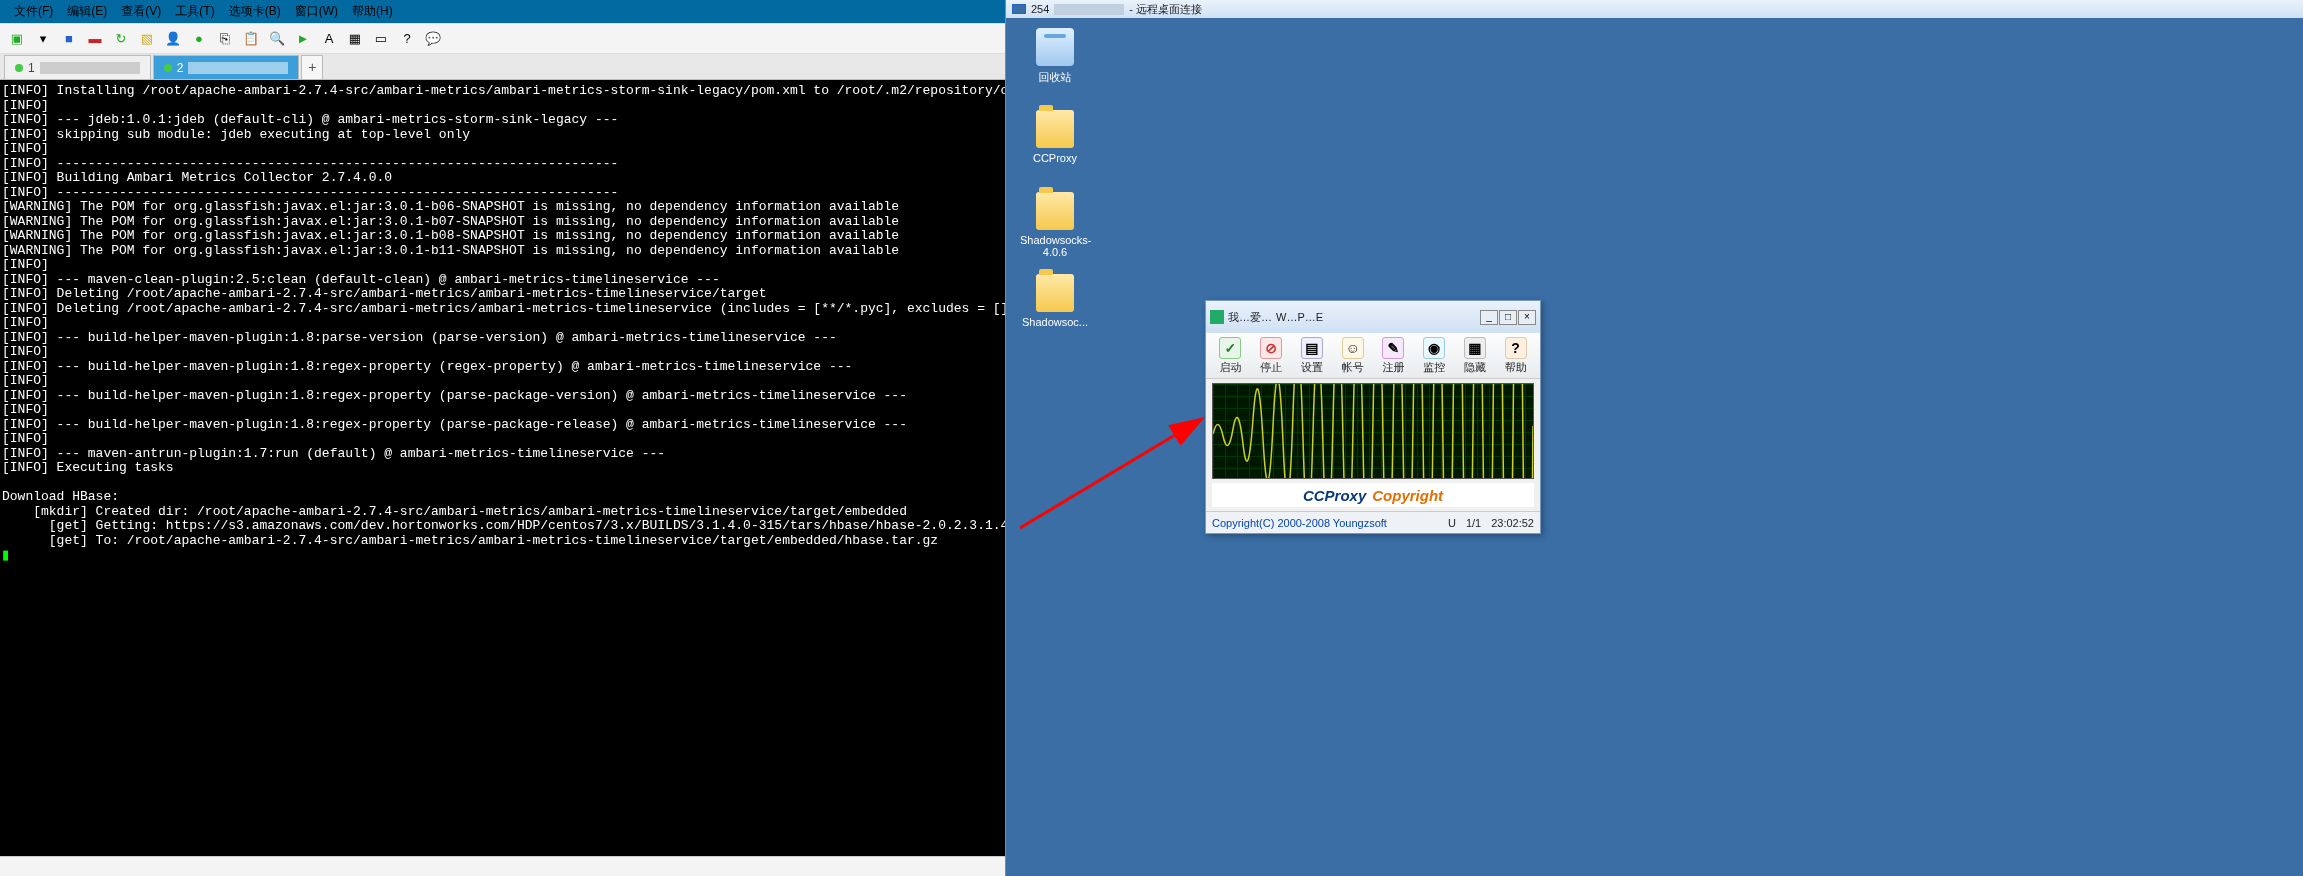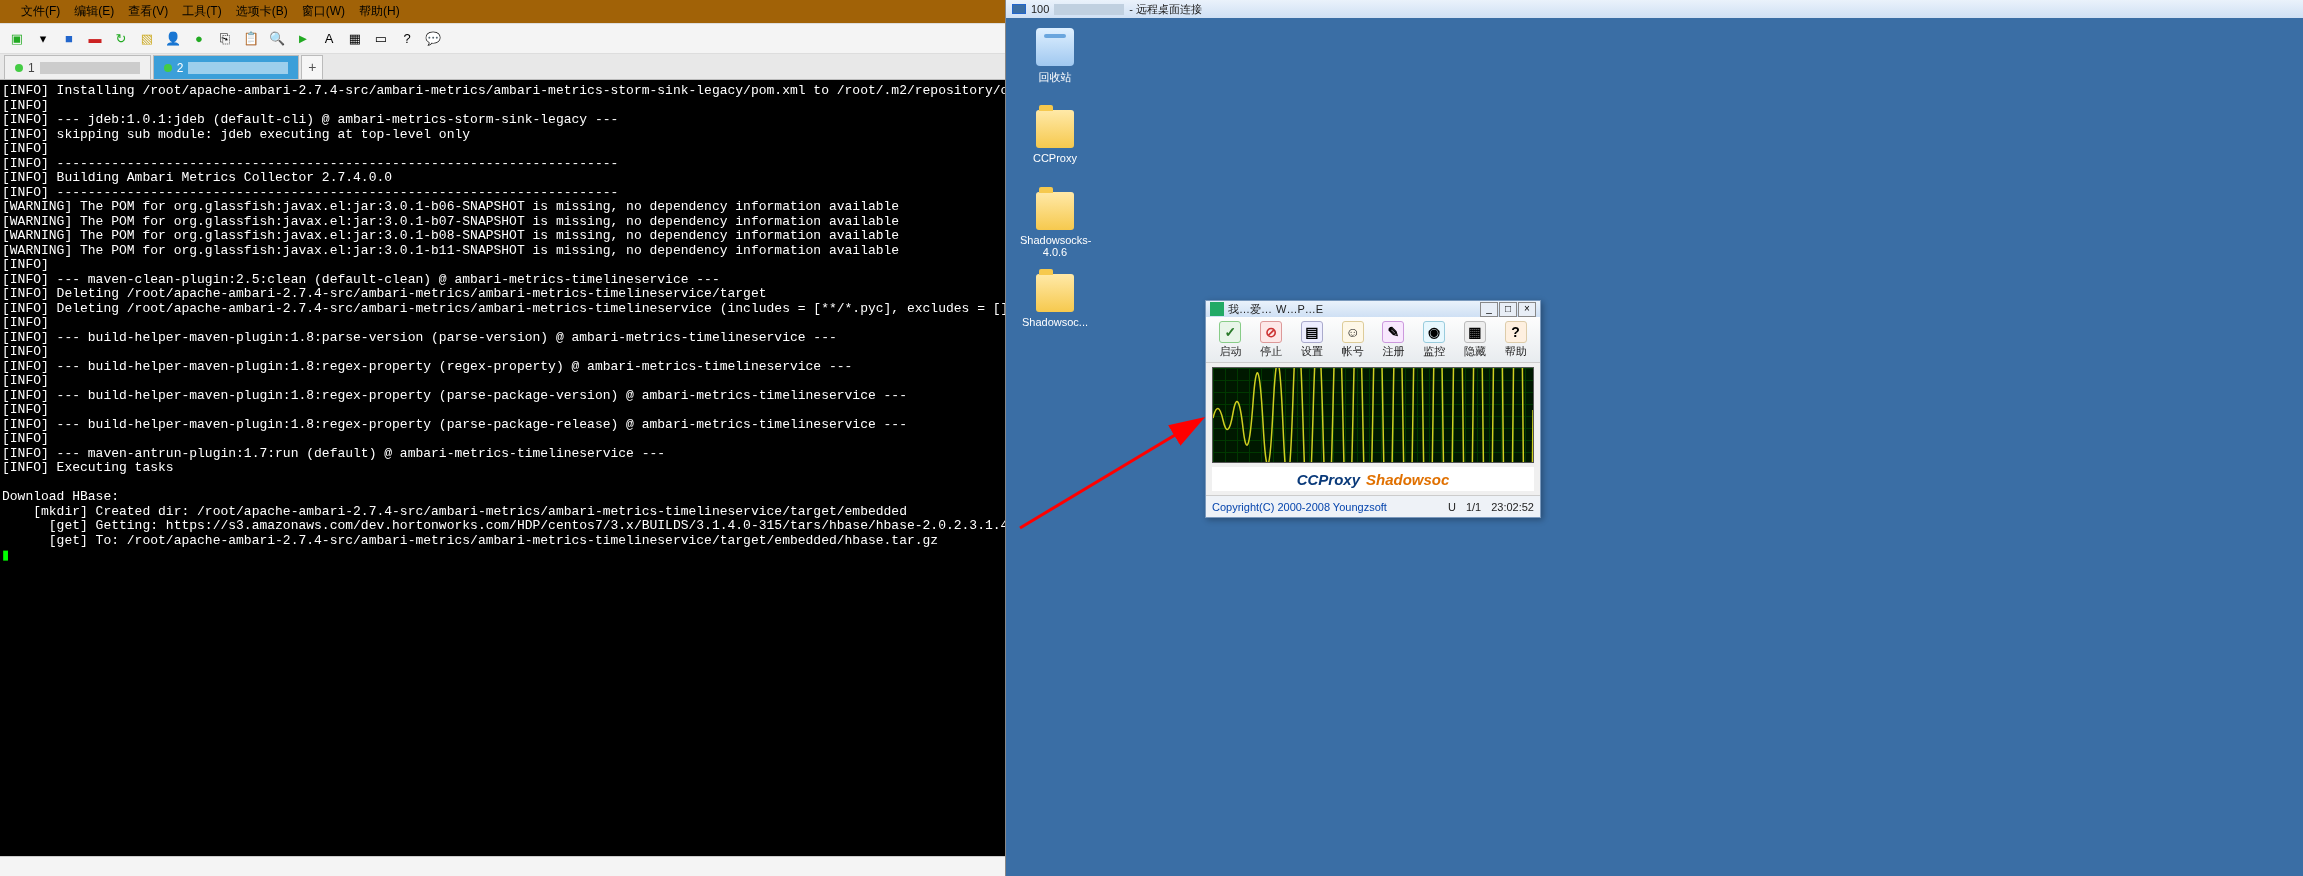--- a/index.html
+++ b/index.html
@@ -2,21 +2,21 @@
 <html><head>
 <meta charset="utf-8">
 <style>
 *{box-sizing:border-box;margin:0;padding:0;font-family:"Microsoft YaHei",Tahoma,sans-serif}
 body{width:2303px;height:876px;display:flex;background:#3a6ea5;overflow:hidden}
 
 .xshell{width:1006px;height:876px;display:flex;flex-direction:column;background:#fff;border-right:1px solid #888}
 .xtitle{height:28px;background:linear-gradient(#fdfdfd,#e8e8e8);display:flex;align-items:center;padding:0 6px;font-size:12px;color:#333;border-bottom:1px solid #ccc}
 .xicon{width:16px;height:16px;border-radius:50%;background:#e74c3c;margin-right:6px}
 .xtitle .blur{background:#ddd;width:90px;height:14px;border-radius:2px;margin-right:4px}
-.xmenu{height:24px;display:flex;align-items:center;gap:2px;padding:0 15px;font-size:12px;background:#a16207;border-bottom:1px solid #ddd}
+.xmenu{height:24px;display:flex;align-items:center;gap:2px;padding:0 8px;font-size:12px;background:#0369a1;border-bottom:1px solid #ddd}
 .xmenu span{padding:2px 6px}
 .xtool{height:30px;display:flex;align-items:center;gap:4px;padding:0 6px;background:#f4f4f4;border-bottom:1px solid #ddd}
 .tb{width:22px;height:22px;border:1px solid transparent;border-radius:2px;display:flex;align-items:center;justify-content:center;font-size:13px}
 .tb.g{color:#2a2}.tb.r{color:#c22}.tb.b{color:#26c}.tb.y{color:#ca2}
 .xtabs{height:26px;display:flex;align-items:end;background:#e8e8e8;border-bottom:1px solid #bbb;padding-left:4px}
 .xtab{height:24px;padding:3px 10px;font-size:12px;border:1px solid #bbb;border-bottom:none;background:#f0f0f0;margin-right:2px;display:flex;align-items:center;gap:5px;color:#444}
 .xtab .blur{background:#ccc;width:100px;height:12px}
 .xtab.active{background:#3b9fd9;color:#fff}
 .xtab.active .blur{background:rgba(255,255,255,.5);width:100px;height:12px}
 .xtab .dot{width:8px;height:8px;border-radius:50%;background:#4c4}
@@ -35,21 +35,21 @@
 .rtitle .blur{background:#c0d0e0;width:70px;height:11px}
 .desktop{position:relative;width:100%;height:calc(100% - 18px)}
 .dicon{position:absolute;width:70px;text-align:center;color:#fff;font-size:11px}
 .dicon .iimg{width:38px;height:38px;margin:0 auto 4px}
 .bin{background:linear-gradient(#dff0ff,#a0c8f0);border-radius:4px;position:relative}
 .bin::after{content:"";position:absolute;top:6px;left:8px;right:8px;height:4px;background:#6aa6de;border-radius:2px}
 .folder{background:linear-gradient(#ffe9a8,#f6c94e);border-radius:3px;position:relative}
 .folder::before{content:"";position:absolute;top:-5px;left:3px;width:14px;height:6px;background:#f6c94e;border-radius:2px 2px 0 0}
 
 .ccwin{position:absolute;width:336px;border:1px solid #7a99bd;background:#f0f0f0;box-shadow:2px 2px 6px rgba(0,0,0,.3);font-size:11px}
-.cctitle{height:16px;background:linear-gradient(#eaf2fb,#cfe0f4);display:flex;align-items:center;padding:0 4px;justify-content:space-between}
+.cctitle{height:32px;background:linear-gradient(#eaf2fb,#cfe0f4);display:flex;align-items:center;padding:0 4px;justify-content:space-between}
 .cctitle .l{display:flex;align-items:center;gap:4px;color:#222}
 .ccti{width:14px;height:14px;background:#2a6}
 .winbtns{display:flex;gap:1px}
 .winbtns div{width:18px;height:15px;border:1px solid #888;background:#e8eef6;text-align:center;line-height:12px;font-size:10px}
 .cctool{height:46px;background:linear-gradient(#fdfdfd,#e8ecef);display:flex;justify-content:space-around;align-items:center;padding:3px 4px;border-bottom:1px solid #ccc}
 .ccbtn{width:36px;text-align:center}
 .ccbtn .ic{width:22px;height:22px;margin:0 auto 1px;border-radius:3px;display:flex;align-items:center;justify-content:center;font-size:14px;font-weight:bold}
 .ccbtn .lbl{font-size:11px;color:#222}
 .ic.start{background:#e8f5e9;color:#2a7a2a;border:1px solid #8c8}
 .ic.stop{background:#fde8e8;color:#c33;border:1px solid #d99}
@@ -140,21 +140,21 @@
     [mkdir] Created dir: /root/apache-ambari-2.7.4-src/ambari-metrics/ambari-metrics-timelineservice/target/embedded
       [get] Getting: https://s3.amazonaws.com/dev.hortonworks.com/HDP/centos7/3.x/BUILDS/3.1.4.0-315/tars/hbase/hbase-2.0.2.3.1.4.0-315-bin.tar.gz
       [get] To: /root/apache-ambari-2.7.4-src/ambari-metrics/ambari-metrics-timelineservice/target/embedded/hbase.tar.gz
 <span class="cur">▮</span></div>
   <div class="prompt"></div>
 </div>
 
 <div class="rdp">
   <div class="rtitle">
     <div class="ricon"></div>
-    <span>100</span>
+    <span>254</span>
     <div class="blur"></div>
     <span> - 远程桌面连接</span>
   </div>
   <div class="desktop">
       <div class="dicon" style="left: 14px; top: 256px;">
         <div class="iimg folder"></div>
         <div>Shadowsoc...</div>
       </div>
       <div class="dicon" style="left: 14px; top: 174px;">
         <div class="iimg folder"></div>
@@ -217,21 +217,21 @@
           </div>
         </div>
       <div class="ccgraph">
         <div class="grid"></div>
         <svg class="wave" viewBox="0 0 320 96" preserveAspectRatio="none">
           <path d="M0,50 Q5,30 10,52 T20,45 T30,60 T40,35 T50,55 T60,42 T70,58 T80,30 T90,55 T100,48 T110,62 T120,38 T130,55 T140,45 T150,60 T160,35 T170,52 T180,46 T190,58 T200,40 T210,55 T220,48 T230,62 T240,36 T250,54 T260,44 T270,60 T280,38 T290,55 T300,46 T310,58 T320,42" stroke="#cfcf20" stroke-width="1.5" fill="none"></path>
         </svg>
       </div>
       <div class="ccbrand">
         <span class="a">CCProxy</span>
-        <span class="b">Shadowsoc</span>
+        <span class="b">Copyright</span>
       </div>
       <div class="ccstat">
         <span>Copyright(C) 2000-2008 Youngzsoft</span>
         <div class="spacer"></div>
         <span class="k">U</span>
         <span class="k">1/1</span>
         <span class="k">23:02:52</span>
       </div>
     </div>
   </div>

